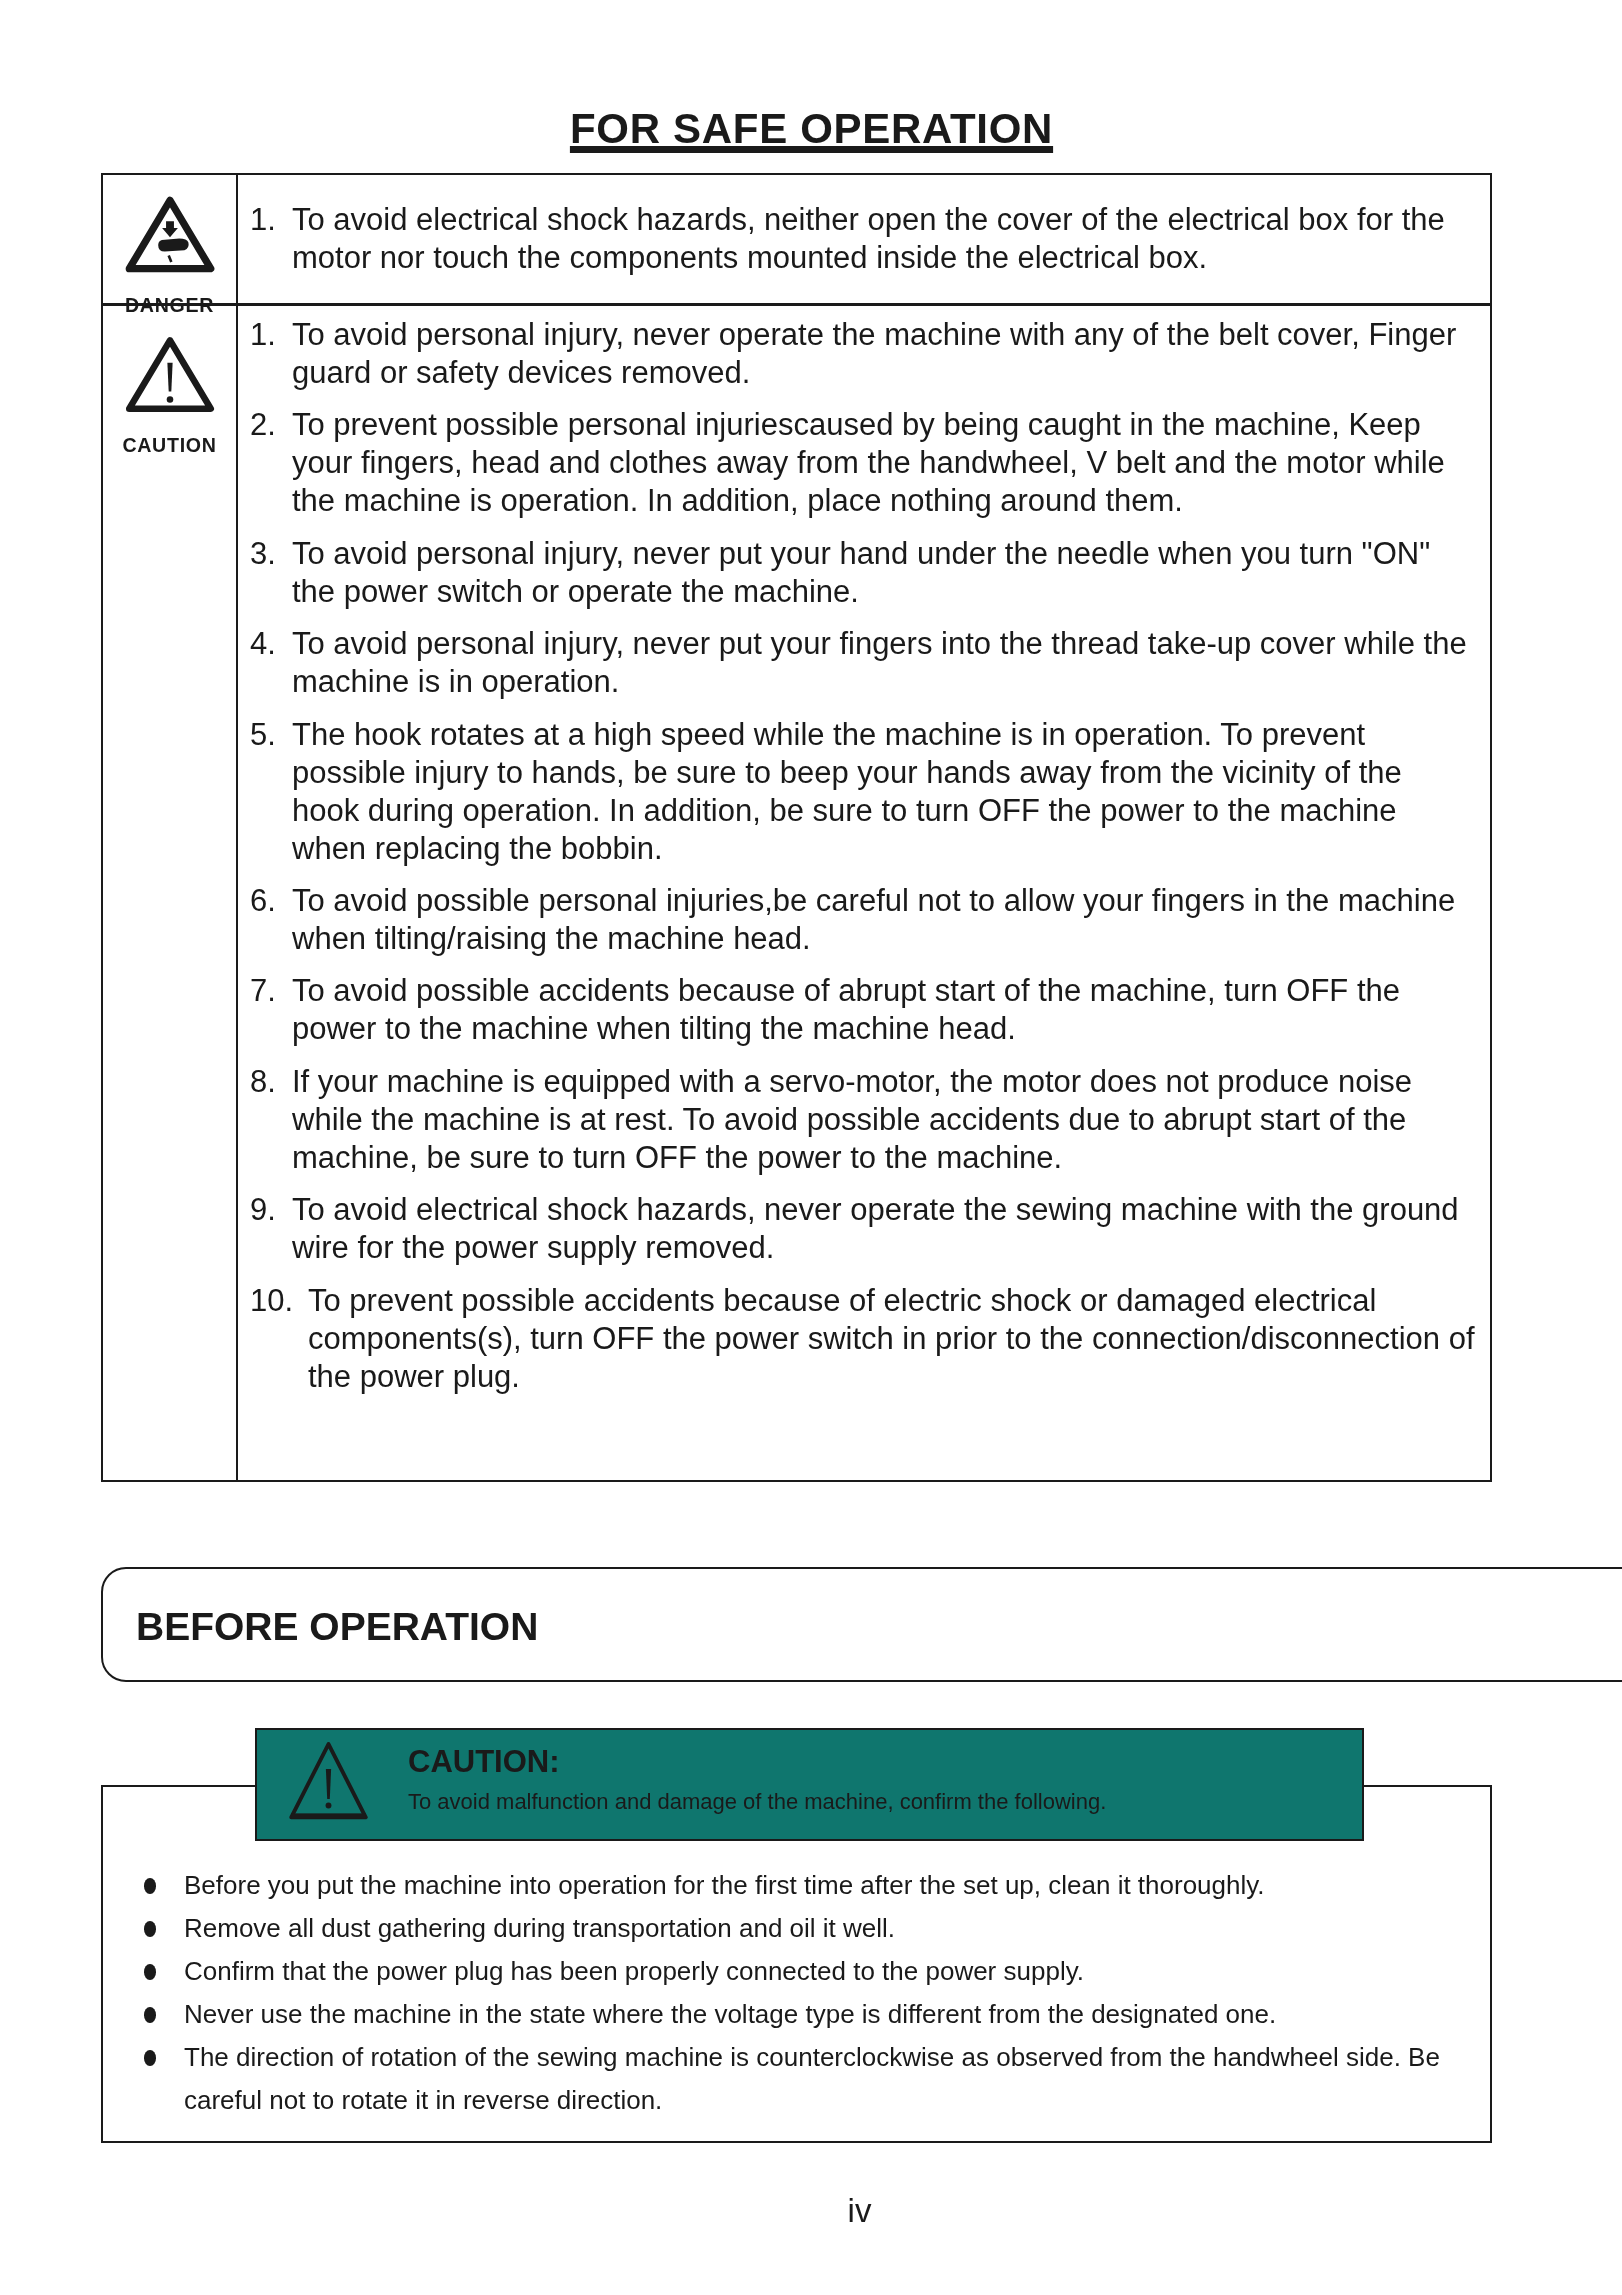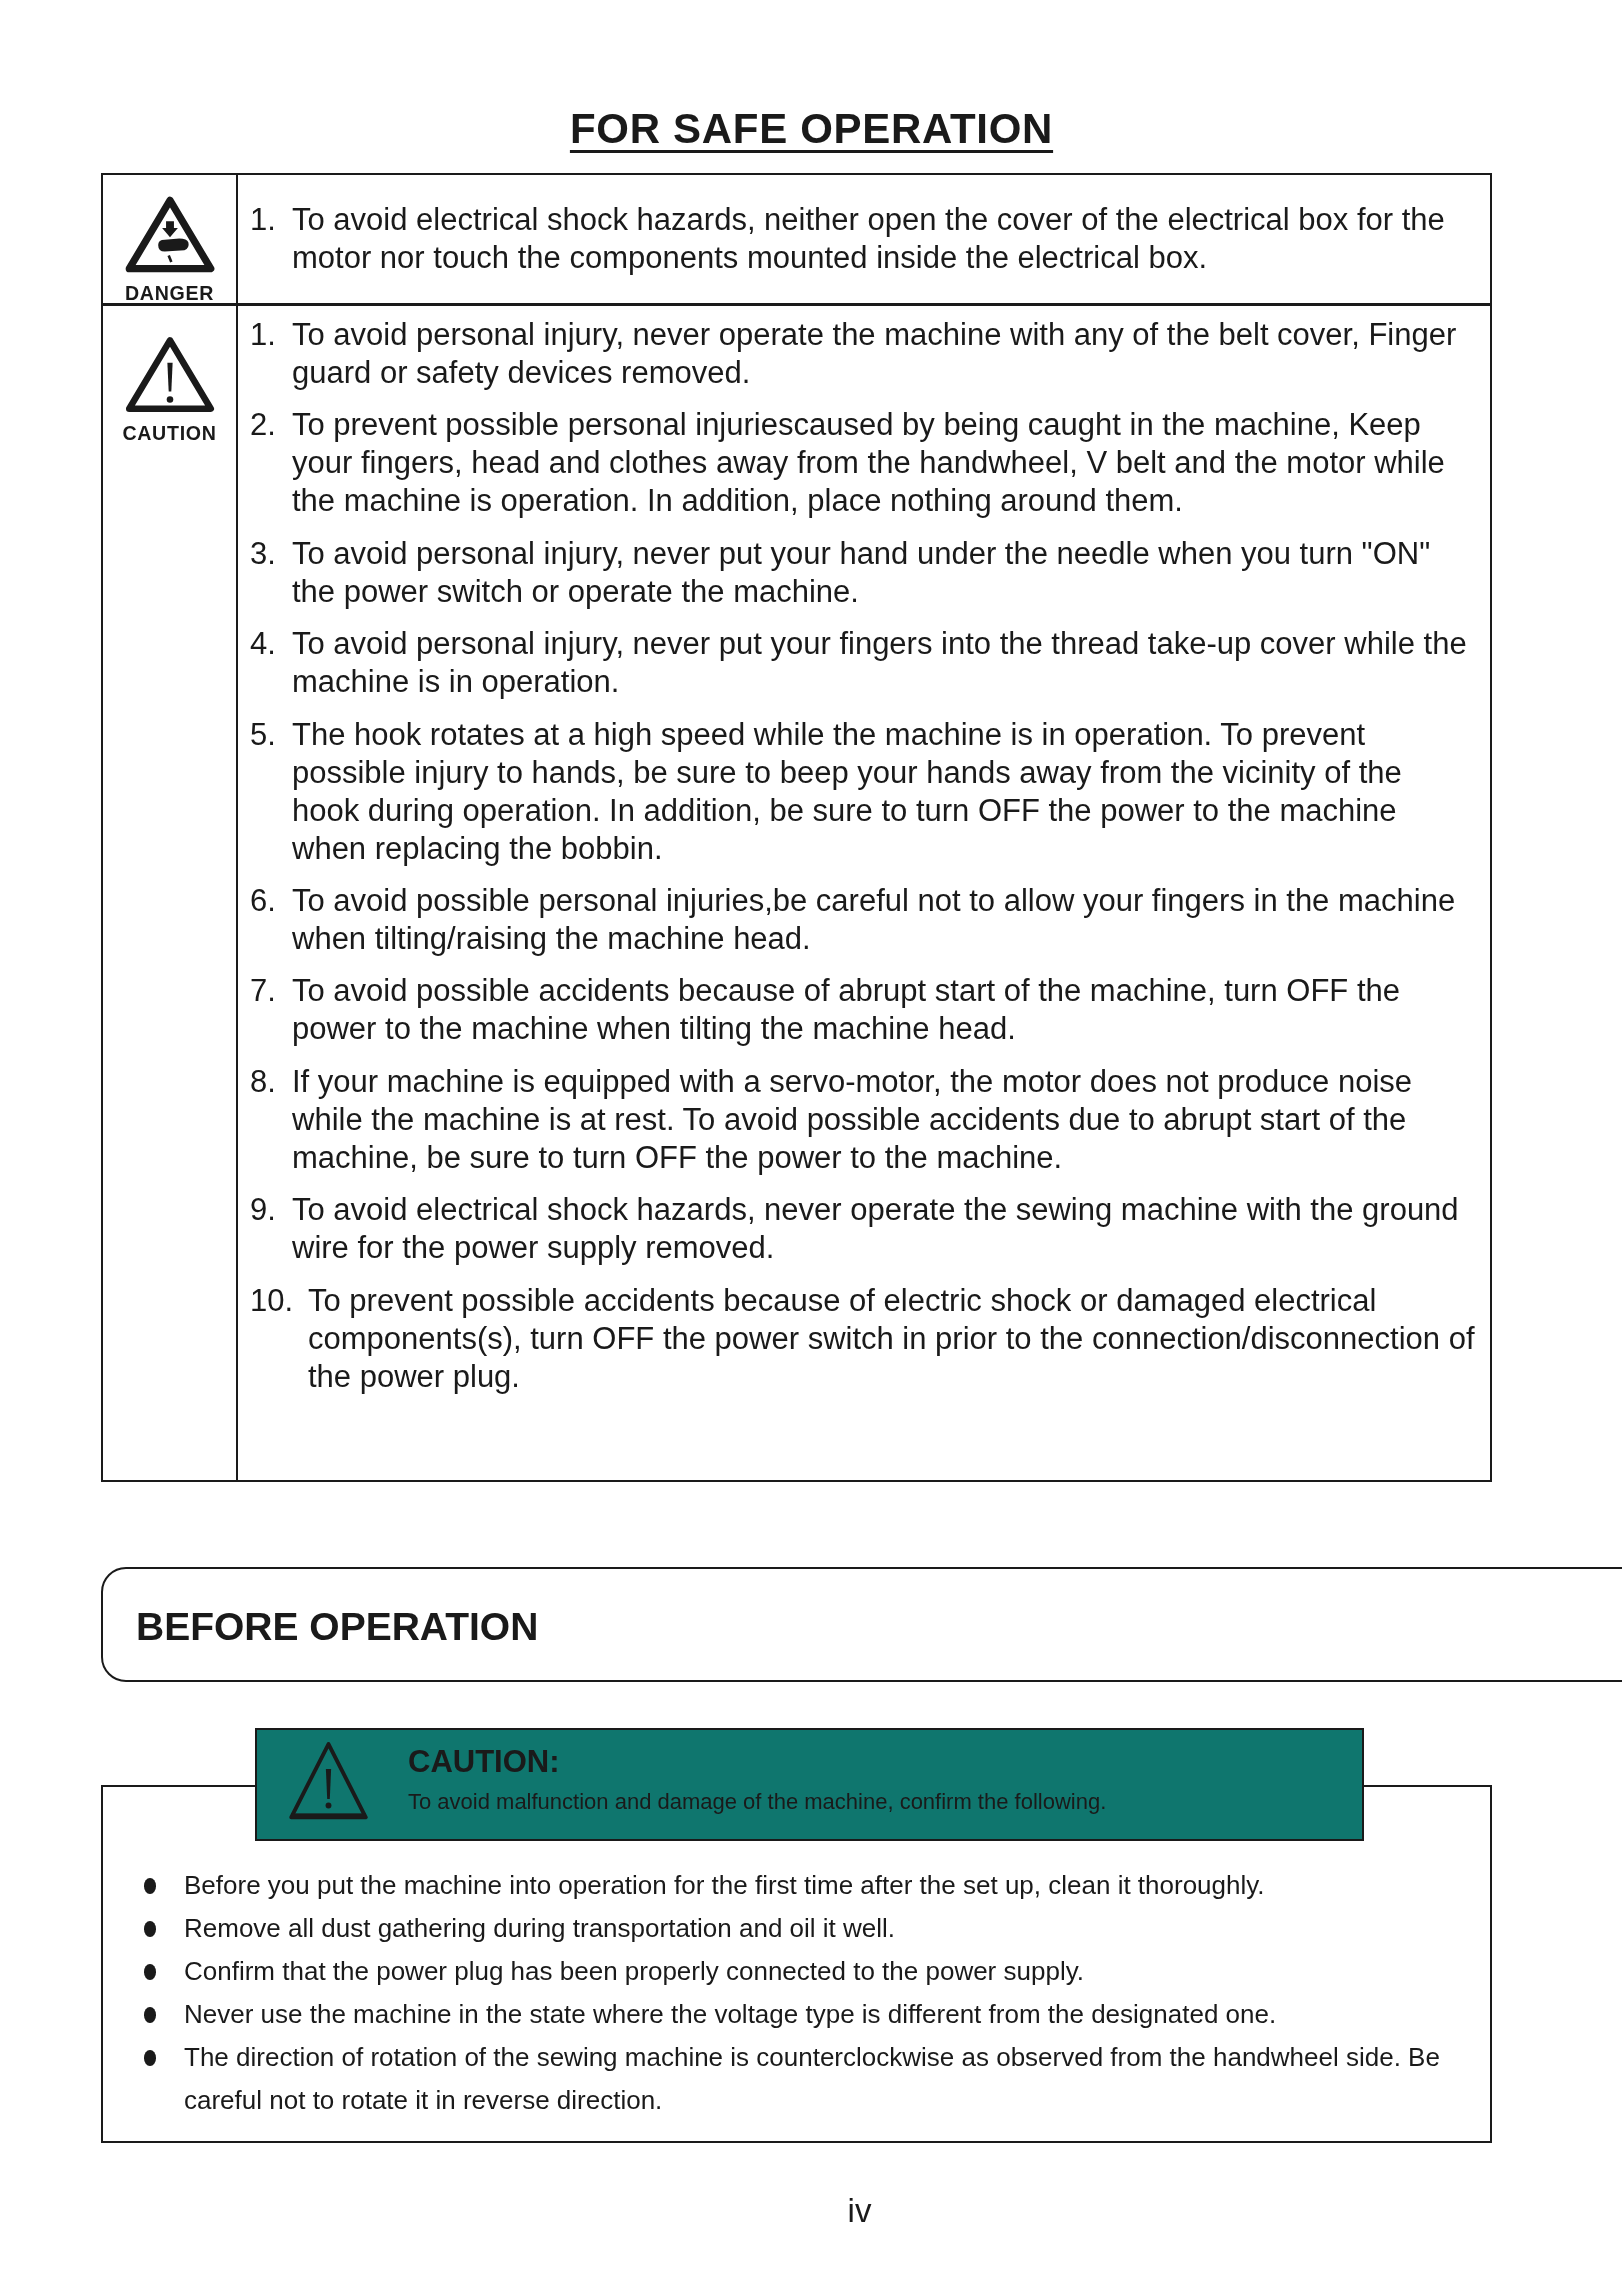--- a/index.html
+++ b/index.html
@@ -2,31 +2,31 @@
 <html style="font-size:10.5px"><head>
 <meta charset="utf-8">
 <style>
   html, body { margin: 0; padding: 0; background: #ffffff; }
   body { width: 1623px; height: 2295px; position: relative; overflow: hidden;
          font-family: "Liberation Sans", sans-serif; color: #1a1a1a; }
   .abs { position: absolute; }
 
   
   #title { left: 0; width: 1623px; top: 105px; text-align: center; font-weight: bold;
-           font-size: 42px; letter-spacing: 0.7px; }
+           font-size: 42px; letter-spacing: 0.7px; text-decoration: underline; }
   #title span { text-decoration: underline; text-decoration-thickness: 3.3px; text-underline-offset: 6.5px; }
 
   
   #safety-table { left: 101px; top: 173px; width: 1391px; height: 1309px;
                   border: 2.6px solid #1a1a1a; border-left-width: 2px; box-sizing: border-box; }
   #col-divider { left: 133px; top: 0; width: 2px; height: 100%; background: #1a1a1a; }
   #row-divider { left: 0; top: 128px; width: 100%; height: 2.6px; background: #1a1a1a; }
 
   .icon-cell { position: absolute; left: 0; width: 133px; text-align: center; }
-  .icon-label { font-weight: bold; font-size: 19.6px; letter-spacing: 0.7px; display: block; margin-top: 6px; }
+  .icon-label { font-weight: bold; font-size: 19.6px; letter-spacing: 0.7px; display: block; margin-top: 18px; }
   #danger-cell { top: 19.6px; }
   #caution-cell { top: 160px; }
 
   .list { position: absolute; left: 147px; right: 13px; margin: 0; padding: 0; list-style: none;
           font-size: 31px; line-height: 38px; }
   .list li { position: relative; padding-left: 42px; }
   .list li .num { position: absolute; left: 0; top: 0; }
   #danger-list { top: 26px; }
   #caution-list { top: 141px; }
   #caution-list li { margin-bottom: 14.4px; }

